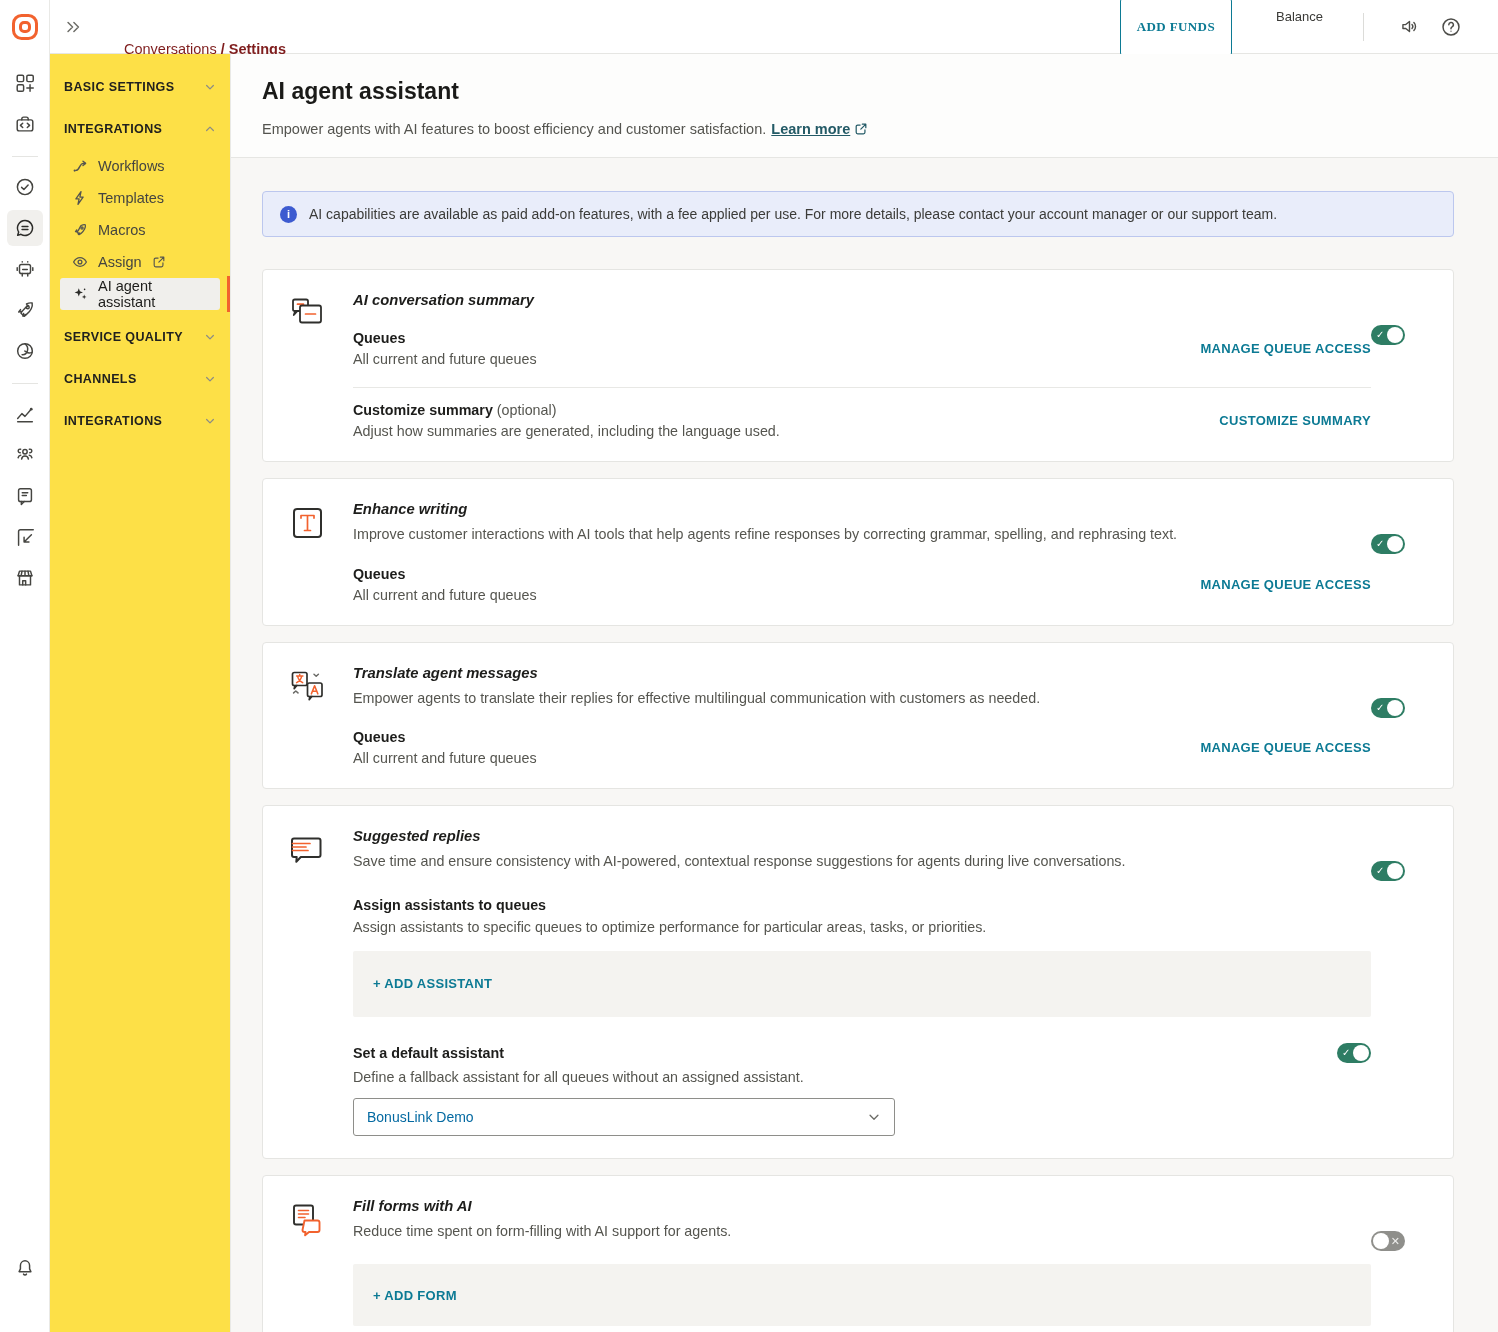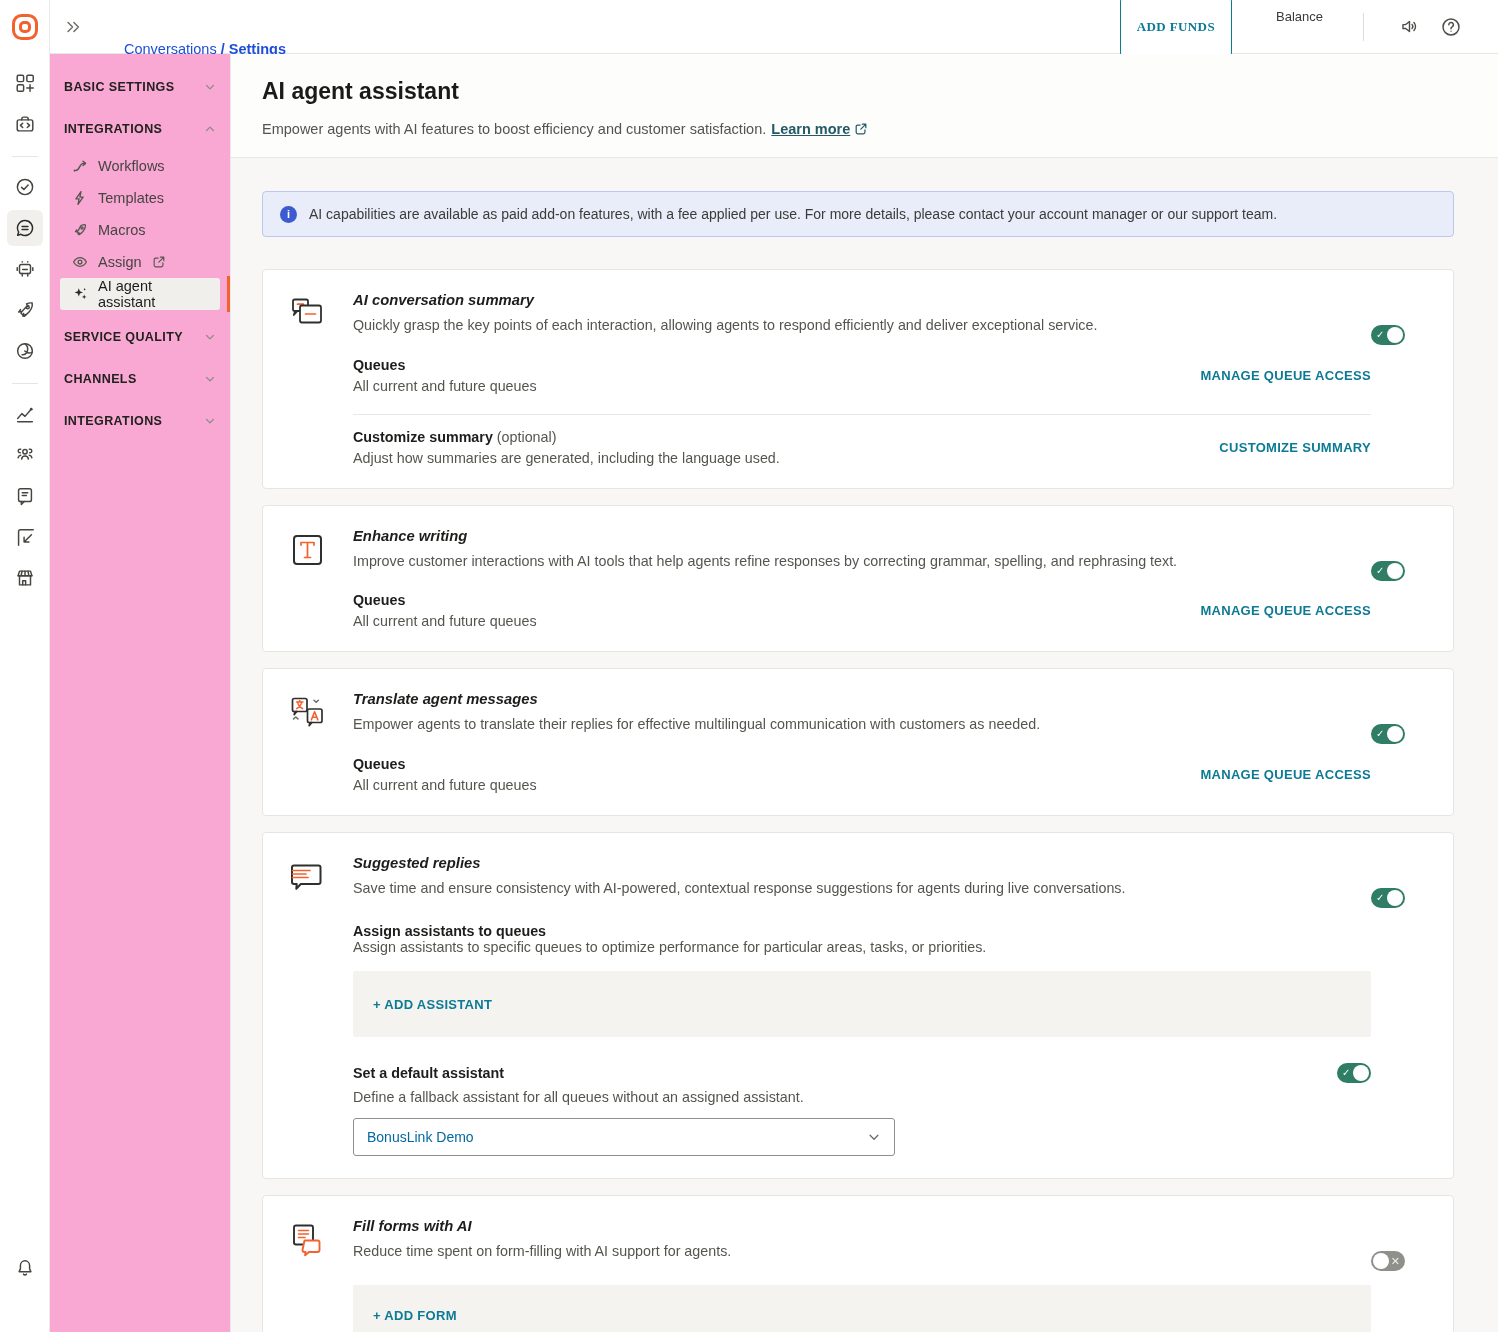--- a/index.html
+++ b/index.html
@@ -16,34 +16,34 @@
   .rail-spacer { flex:1; }
   .rail-bell { margin-bottom:46px; }
   .rail svg { display:block; }
 
   
   .main-col { flex:1; display:flex; flex-direction:column; min-width:0; }
 
   
   .topbar { height:54px; background:#fff; border-bottom:1px solid #e6e6e3; display:flex; align-items:center; flex:none; }
   .collapse-btn { margin-left:14px; cursor:pointer; display:flex; }
-  .breadcrumb { margin-left:42px; font-size:14.5px; color:#1d4ed8;margin-top:45px; }
+  .breadcrumb { margin-left:42px; font-size:14.5px; color:#7f1d1d;margin-top:45px; }
   .breadcrumb b { font-weight:bold; }
   .topbar-right { margin-left:auto; display:flex; align-items:center; }
   .add-funds { border:1px solid #0c7a94; color:#0c7a94; background:#fff; font-family:Liberation Serif, serif; font-size:13px; font-weight:bold; letter-spacing:.4px; padding:20px 16px; border-radius:3px; cursor:pointer; }
   .balance { font-size:13px; color:#3a3a37; margin:0 40px 0 44px; align-self:flex-start; padding-top:11px; }
   .top-div { width:1px; height:28px; background:#dcdcd9; margin-right:28px; }
   .top-icon { width:34px; height:34px; display:flex; align-items:center; justify-content:center; cursor:pointer; margin-right:8px; }
   .topbar-right { padding-right:22px; }
 
   
   .body-wrap { flex:1; display:flex; min-height:0; }
 
   
-  .sidebar { width:181px; background:#f9a8d4; border-right:1px solid #e9e9e6; padding-top:12px; flex:none; position:relative; }
+  .sidebar { width:181px; background:#fde047; border-right:1px solid #e9e9e6; padding-top:12px; flex:none; position:relative; }
   .nav-section { display:flex; align-items:center; justify-content:space-between; padding:14px 14px; cursor:pointer; }
   .nav-section .sec-label { font-size:12.5px; font-weight:bold; letter-spacing:.4px; color:#21211e; }
   .nav-items { padding-bottom:6px; }
   .nav-item { display:flex; align-items:center; gap:10px; height:32px; padding:0 10px 0 22px; font-size:14.5px; color:#454540; cursor:pointer; position:relative; }
   .nav-item.active { background:#f0efec; border-radius:3px; margin:0 10px; padding-left:12px; color:#1d1d1b; font-weight:normal; }
   .nav-item.active::after { content:""; position:absolute; right:-10px; top:-2px; bottom:-2px; width:3px; background:#f2622e; }
   .nav-item svg { flex:none; }
 
   
   .content { flex:1; min-width:0; display:flex; flex-direction:column; background:#f8f7f5; }
@@ -336,21 +336,20 @@
                   <rect x="6" y="5.5" width="15" height="11.5" rx="1.8"></rect>
                   <path d="M10.5 17 6.8 21l1.4-4"></path>
                 </g>
                 <path d="M10.5 10.2h6" stroke="#f2622e" stroke-width="1.7"></path>
                 <rect x="13" y="11.5" width="21" height="17" rx="2" fill="#fff" stroke="#2f2f2c" stroke-width="1.8"></rect>
                 <path d="M18.5 20h10" stroke="#f2622e" stroke-width="1.7"></path>
               </svg>
             </div>
             <div class="card-body">
               <div class="card-title">AI conversation summary</div>
-              <div class="card-desc">Quickly grasp the key points of each interaction, allowing agents to respond efficiently and deliver exceptional service.</div>
               <div class="setting-row">
                 <div class="setting-text">
                   <div class="s-label">Queues</div>
                   <div class="s-value">All current and future queues</div>
                 </div>
                 <a class="teal-link">MANAGE QUEUE ACCESS</a>
               </div>
               <hr class="card-divider">
               <div class="setting-row" style="margin-top:0">
                 <div class="setting-text">
@@ -441,21 +440,21 @@
                   <path d="M5.5 13.5h17.5M5.5 17h13.5M5.5 20.5h15.5"></path>
                 </g>
               </svg>
             </div>
             <div class="card-body">
               <div class="card-title">Suggested replies</div>
               <div class="card-desc">Save time and ensure consistency with AI-powered, contextual response suggestions for agents during live conversations.</div>
 
               <div class="subsection">
                 <div class="s-label setting-text" style="font-size:14.3px;font-weight:bold">Assign assistants to queues</div>
-                <div class="s-value setting-text" style="font-size:14.3px;color:#55554f">Assign assistants to specific queues to optimize performance for particular areas, tasks, or priorities.</div>
+                <div class="s-value setting-text" style="margin-top:6px;font-size:14.3px;color:#55554f">Assign assistants to specific queues to optimize performance for particular areas, tasks, or priorities.</div>
                 <div class="panel">
                   <a class="teal-link">+ ADD ASSISTANT</a>
                 </div>
               </div>
 
               <div class="default-head">
                 <div class="s-label" style="font-size:14.3px;font-weight:bold">Set a default assistant</div>
                 <div class="toggle on">
                   <span class="glyph">✓</span>
                   <span class="knob"></span>

